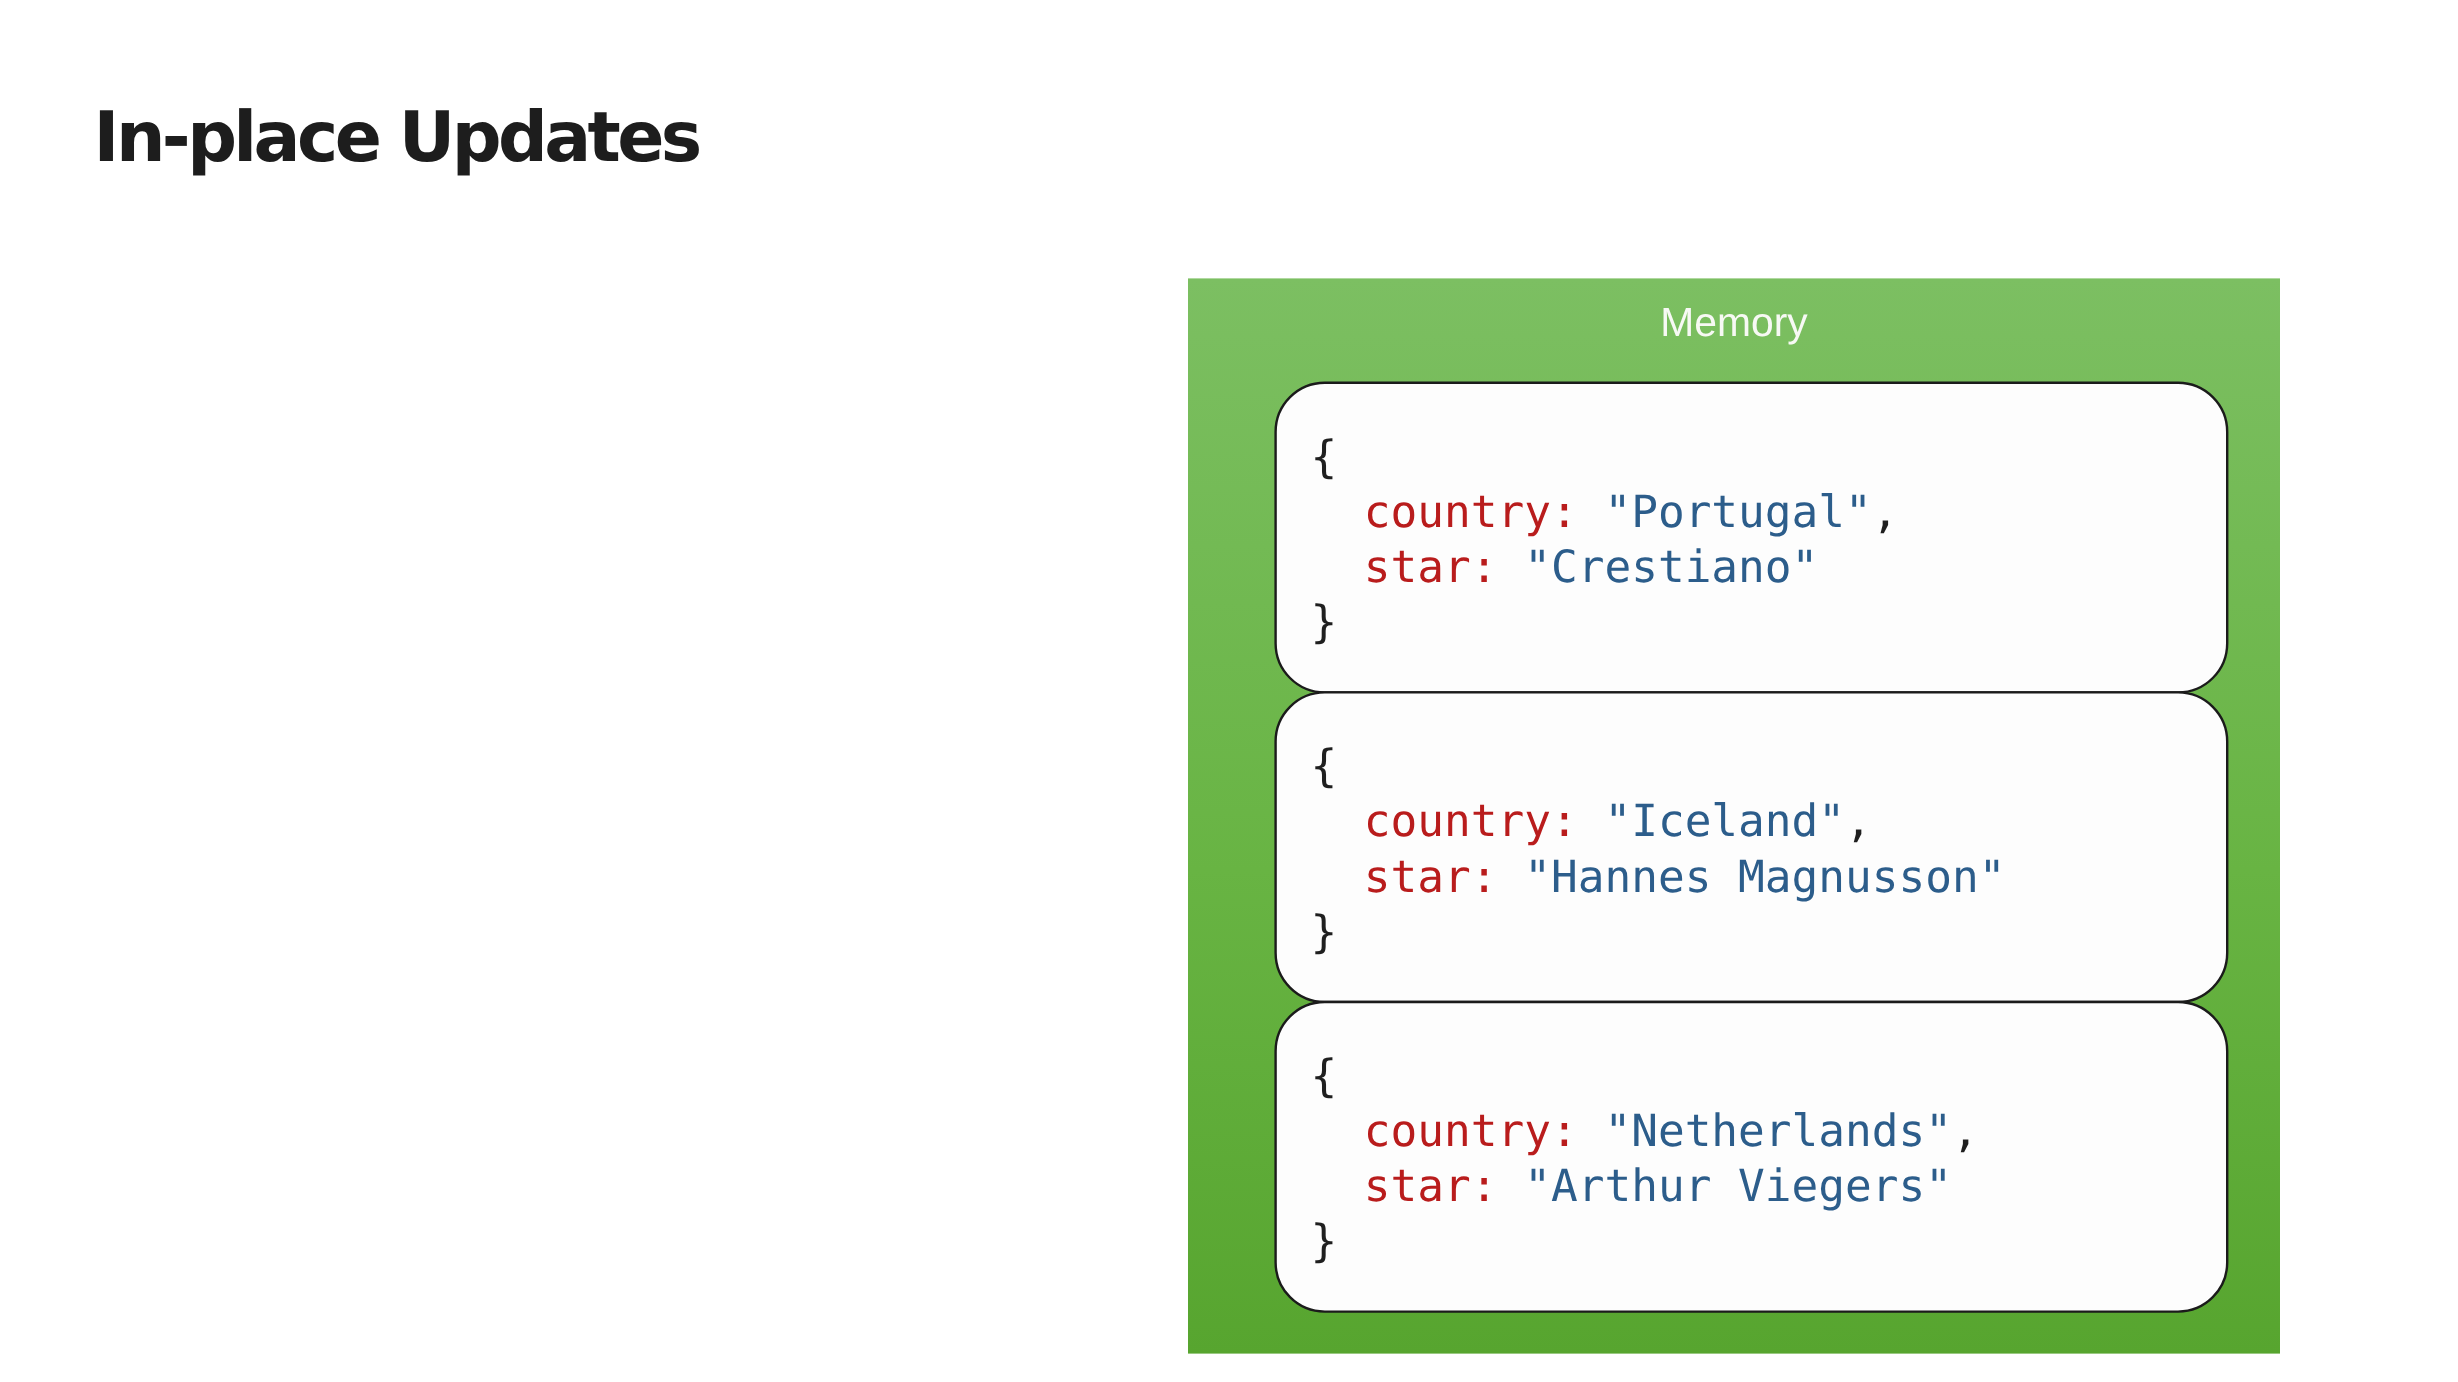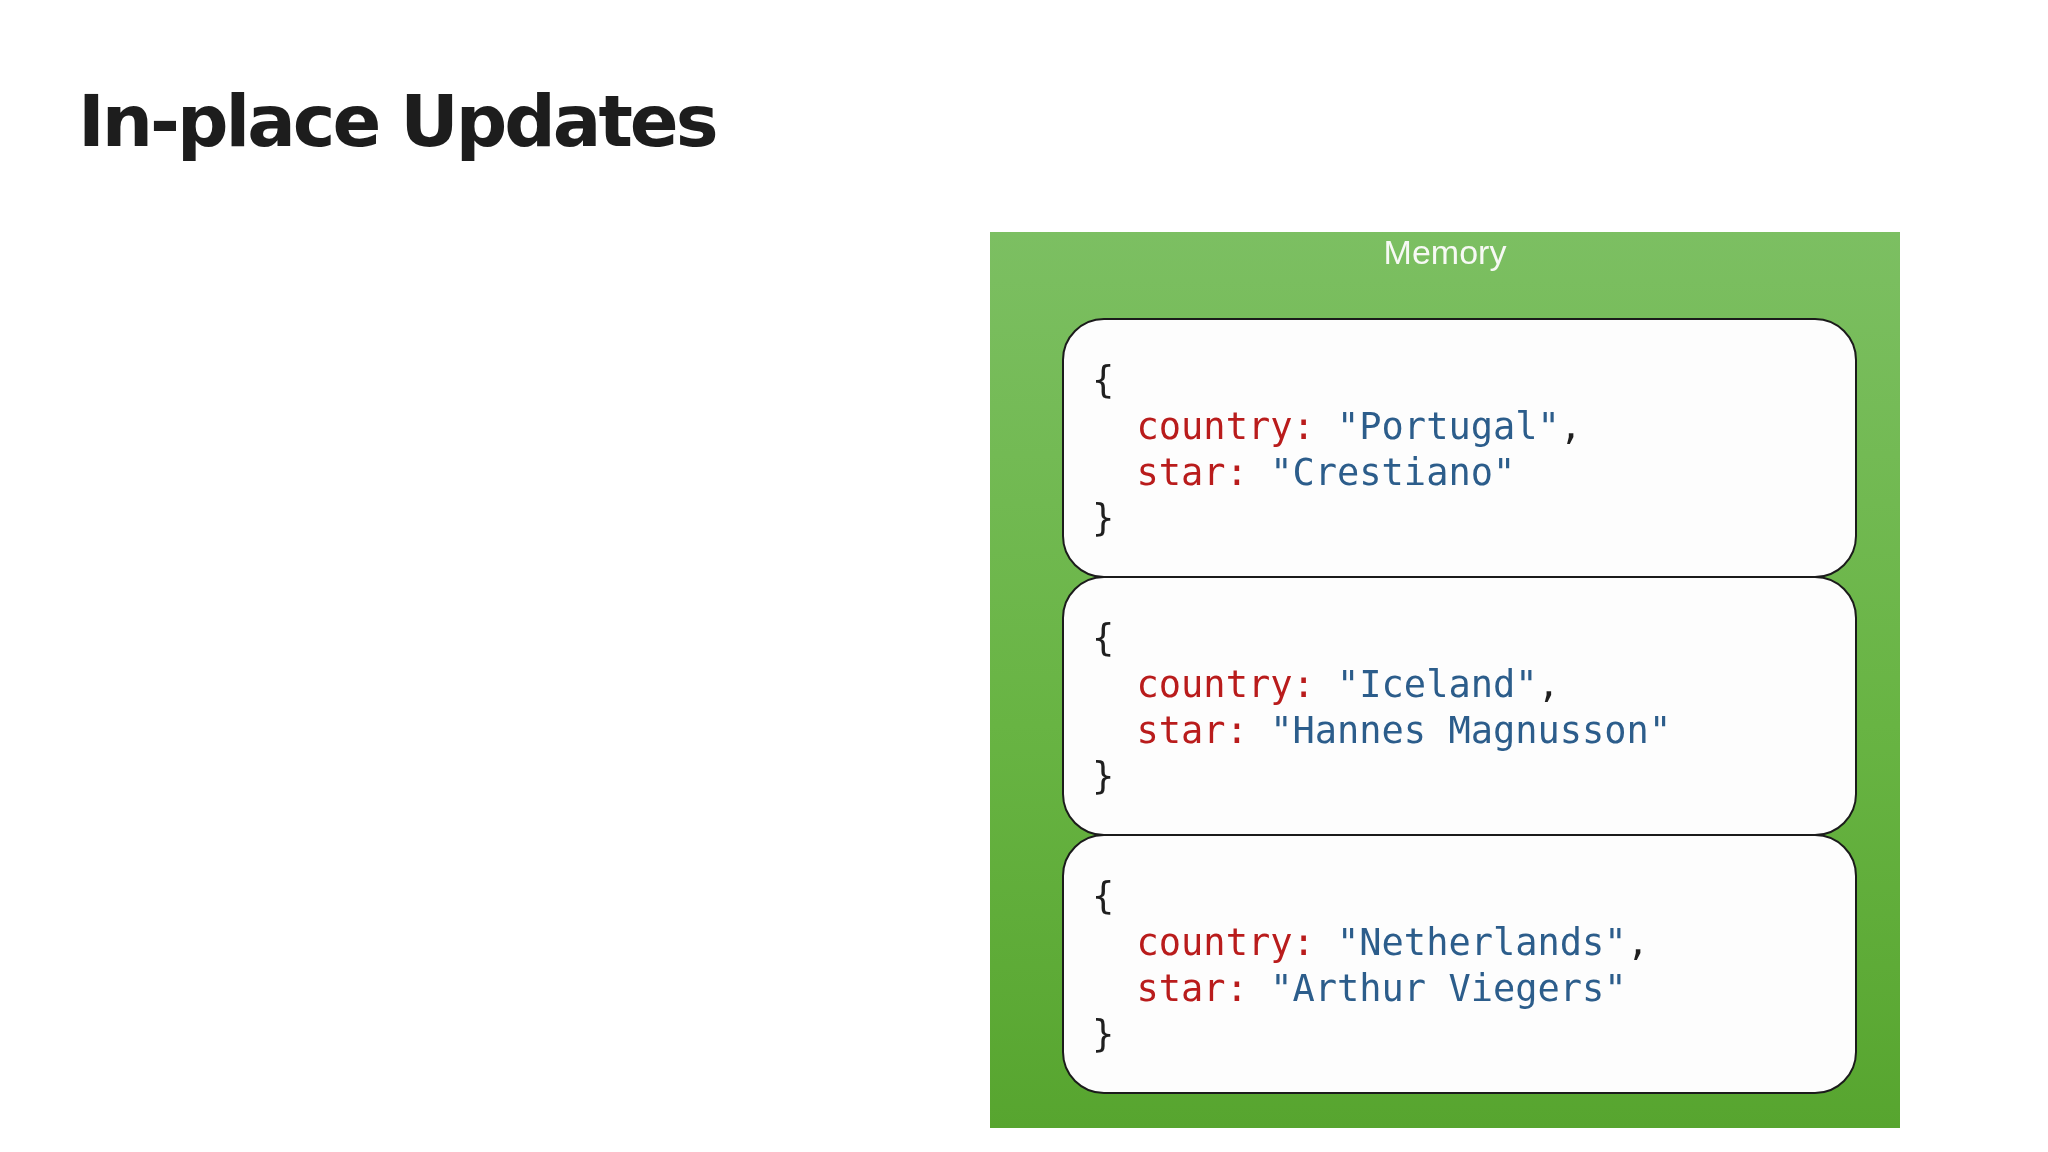--- a/index.html
+++ b/index.html
@@ -15,36 +15,36 @@
     overflow: hidden;
     font-family: "Liberation Sans", sans-serif;
   }
   .title {
     position: absolute;
     left: 78px;
     top: 84px;
     margin: 0;
     font-family: "DejaVu Sans", sans-serif;
     font-weight: 800;
-    font-size: 72px;
+    font-size: 58px;
     letter-spacing: -3px;
     color: #1d1d1d;
     line-height: 1.05;
   }
   .memory-panel {
     position: absolute;
     left: 990px;
     top: 232px;
     width: 910px;
     height: 896px;
     background: linear-gradient(180deg, #7cbf62 0%, #68b443 55%, #57a52f 100%);
   }
   .memory-label {
     position: absolute;
-    top: 1px;
+    top: 18px;
     left: 0;
     width: 100%;
     text-align: center;
     font-size: 34px;
     font-weight: 400;
     color: #f7f9f4;
   }
   .cards {
     position: absolute;
     left: 72px;

